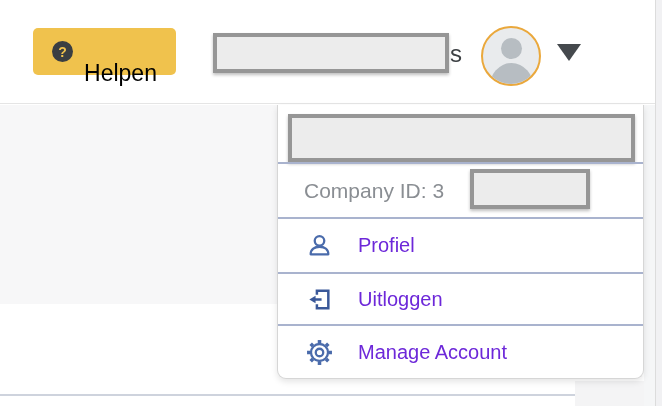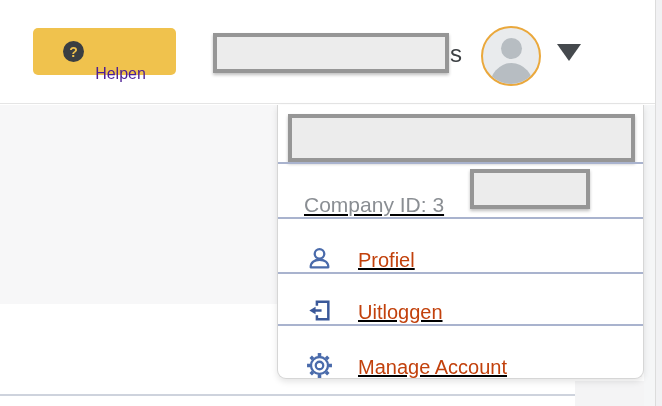--- a/index.html
+++ b/index.html
@@ -16,21 +16,21 @@
 
   
   .header { position:absolute; left:0; top:0; width:655px; height:104px;
             background:#ffffff; border-bottom:1px solid #e5e5e5; }
   .help-btn { position:absolute; left:33px; top:28px; width:143px; height:47px;
               background:#F0C24D; border:none; border-radius:5px; cursor:pointer;
               display:flex; align-items:center; justify-content:center; gap:11px; }
   .help-q { width:21px; height:21px; border-radius:50%; background:#3A3E42; flex:0 0 auto;
             display:flex; align-items:center; justify-content:center;
             color:#F0C24D; font-size:14px; font-weight:bold; line-height:1; }
-  .help-label { font-size:16px; color:#4c1d95;margin-top:44px; }
+  .help-label { font-size:23px; color:#000000;margin-top:44px; }
 
   .redaction { background:#ececec; border:4px solid #969696; box-shadow:0 2px 3px rgba(0,0,0,0.25); }
   .hdr-redaction { position:absolute; left:213px; top:33px; width:236px; height:40px; }
   .name-suffix { position:absolute; left:450px; top:40px; font-size:24px; color:#3C4043; }
 
   .avatar { position:absolute; left:481px; top:26px; width:60px; height:60px; border-radius:50%;
             background:#E9EBED; border:2px solid #EAA83C; overflow:hidden; cursor:pointer; }
   .avatar .head { position:absolute; left:18px; top:10px; width:21px; height:21px;
                   border-radius:50%; background:#B7BDC2; }
   .avatar .body { position:absolute; left:6px; top:35px; width:45px; height:26px;
@@ -38,27 +38,27 @@
   .caret { position:absolute; left:557px; top:44px; width:0; height:0; cursor:pointer;
            border-left:12px solid transparent; border-right:12px solid transparent;
            border-top:17px solid #45494D; }
 
   
   .panel { position:absolute; left:277px; top:105px; width:367px; height:274px;
            background:#ffffff; border:1px solid #d6d6d6; border-top:none;
            border-radius:0 0 9px 9px; box-shadow:0 3px 6px rgba(0,0,0,0.10); }
   .dd-head { position:relative; height:57px; }
   .dd-redaction { position:absolute; left:10px; top:9px; width:347px; height:48px; }
-  .dd-row { height:55px; border-top:2px solid #A9B3CE; display:flex; align-items:flex-end; position:relative;text-decoration:underline; }
+  .dd-row { height:55px; border-top:2px solid #A9B3CE; display:flex; align-items:center; position:relative; }
   .dd-row.last { height:52px; }
   .dd-company { padding-left:26px; font-size:21px; color:#8A8E93; }
   .cid-redaction { position:absolute; left:192px; top:5px; width:120px; height:40px; }
   .dd-item { cursor:pointer; }
   .dd-icon { width:27px; height:27px; margin-left:28px; margin-right:25px; flex:0 0 auto; }
-  .dd-label { font-size:20px; color:#c2410c; }
+  .dd-label { font-size:20px; color:#6d28d9; }
 </style>
 </head>
 <body>
 
 <div class="stage">
 
   <div class="bg-left-gray"></div>
   <div class="bg-row-line"></div>
   <div class="bg-br-gray"></div>
   <div class="bg-right-of-panel"></div>

